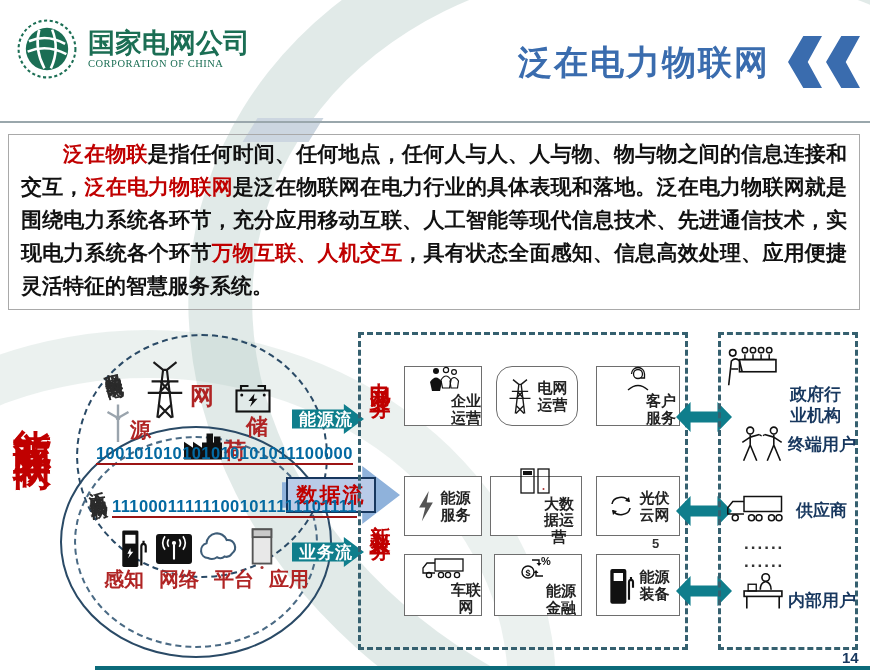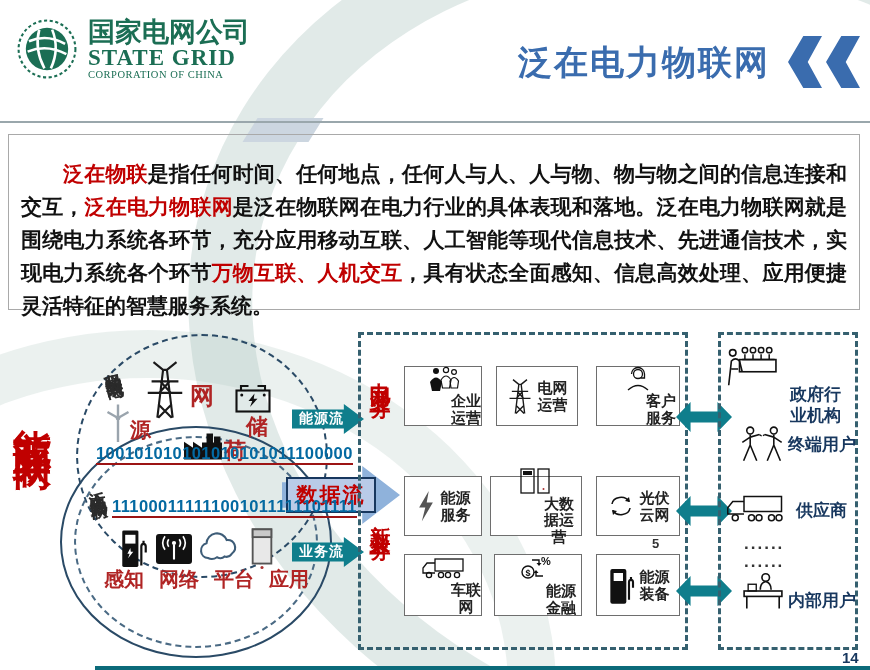--- a/index.html
+++ b/index.html
@@ -15,39 +15,39 @@
   
   .logo-wrap{left:16px;top:12px;display:flex;gap:10px;align-items:center;}
   .logo-cn{font-size:27px;font-weight:bold;color:#1b6e54;line-height:1.05;}
   .logo-en{font-size:23px;font-weight:bold;color:#1b6e54;font-family:"Liberation Serif","DejaVu Serif",serif;letter-spacing:1px;line-height:1.0;}
   .logo-sub{font-size:10.5px;color:#1b6e54;letter-spacing:.5px;font-family:"Liberation Serif","DejaVu Serif",serif;}
   .page-title{right:100px;top:40px;font-size:34px;font-weight:bold;color:#3a6cae;letter-spacing:2px;}
   .chev{top:36px;width:34px;height:52px;background:#3a6cae;clip-path:polygon(100% 0,45% 0,0 50%,45% 100%,100% 100%,58% 50%);}
   .hr{left:0;top:121px;width:870px;height:2px;background:#9aa7ac;}
   
   .intro{left:8px;top:134px;width:852px;height:176px;border:1px solid #a9a9a9;box-sizing:border-box;
-    padding:22px 12px;font-size:21px;line-height:33px;color:#111;font-weight:bold;text-align:justify;text-indent:2em;}
+    padding:2px 12px;font-size:21px;line-height:33px;color:#111;font-weight:bold;text-align:justify;text-indent:2em;}
   .red{color:#c00000;font-weight:bold;}
   
   .circle{border-radius:50%;box-sizing:border-box;}
   .c-top{left:76px;top:334px;width:252px;height:244px;border:2px dashed #2a4a66;}
   .c-bot-solid{left:60px;top:426px;width:272px;height:232px;border:2px solid #2a4a66;}
   .c-bot-dash{left:74px;top:436px;width:244px;height:212px;border:2px dashed #4a6a84;}
   
   .vtext{writing-mode:vertical-rl;text-orientation:upright;}
   .energy-internet{left:6px;top:398px;font-size:38px;font-weight:bold;color:#c00000;letter-spacing:7px;}
   .arc-label{font-size:17px;color:#2b2b2b;letter-spacing:2px;font-weight:bold;}
   .sec-label{font-size:21px;font-weight:bold;color:#c00000;letter-spacing:5px;}
   
   .binary{font-size:16.5px;font-weight:bold;color:#0369a1;border-bottom:2px solid #9c1414;letter-spacing:.4px;white-space:nowrap;}
   
   .node-lbl{font-size:21px;font-weight:bold;color:#b02424;}
   .layers{left:104px;top:566px;display:flex;gap:15px;font-size:20px;font-weight:bold;color:#b02424;}
   
-  .flow-arrow{width:72px;height:30px;background:#0f7e8c;color:#fff;font-weight:bold;font-size:14px;
+  .flow-arrow{width:72px;height:30px;background:#0f7e8c;color:#fff;font-weight:bold;font-size:17px;
     display:flex;align-items:center;padding-left:7px;box-sizing:border-box;letter-spacing:1px;
     clip-path:polygon(0 18%,72% 18%,72% 0,100% 50%,72% 100%,72% 82%,0 82%);}
   .big-arrow{left:282px;top:466px;width:118px;height:58px;background:#8fb2db;
     clip-path:polygon(0 28%,68% 28%,68% 0,100% 50%,68% 100%,68% 72%,0 72%);}
   .data-flow-label{left:286px;top:477px;width:86px;height:32px;background:#b9cbe8;border:2px solid #17375e;
     color:#c00000;font-weight:bold;font-size:21px;display:flex;align-items:center;justify-content:center;letter-spacing:2px;}
   
   .dash-box{border:3px dashed #35606f;box-sizing:border-box;background:transparent;}
   .mid-box{left:358px;top:332px;width:330px;height:318px;}
   .right-box{left:718px;top:332px;width:140px;height:318px;}
@@ -78,21 +78,20 @@
 <div class="abs logo-wrap">
   <span>
     <svg width="62" height="74" viewBox="0 0 24 28">
       <circle cx="12" cy="14" r="11" fill="none" stroke="#1b6e54" stroke-width="0.8" stroke-dasharray="1.2 1"></circle>
       <circle cx="12" cy="14" r="8.2" fill="#1b6e54"></circle>
       <path d="M5 11 Q12 8 19 12 M4.5 15 Q12 12 19.5 16 M9 6.5 Q7 14 11 21.5 M14 6.5 Q17 14 13.5 21.5" stroke="#fff" stroke-width="1" fill="none"></path>
     </svg>
   </span>
   <span>
     <div class="logo-cn">国家电网公司</div>
-    <div class="logo-en">STATE GRID</div>
     <div class="logo-sub">CORPORATION OF CHINA</div>
   </span>
 </div>
 <div class="abs page-title">泛在电力物联网</div>
 <div class="abs chev" style="left:788px;"></div>
 <div class="abs chev" style="left:826px;"></div>
 <div class="abs hr"></div>
 
 <div class="abs intro">
   <span class="red">泛在物联</span><span>是指任何时间、任何地点，任何人与人、人与物、物与物之间的信息连接和交互，</span><span class="red">泛在电力物联网</span><span>是泛在物联网在电力行业的具体表现和落地。泛在电力物联网就是围绕电力系统各环节，充分应用移动互联、人工智能等现代信息技术、先进通信技术，实现电力系统各个环节</span><span class="red">万物互联、人机交互</span><span>，具有状态全面感知、信息高效处理、应用便捷灵活特征的智慧服务系统。</span>
@@ -201,21 +200,21 @@
         <path d="M4 16 q6 -9 12 0 l-2 9 h-8 Z" fill="#111"></path>
       <circle cx="20" cy="4" r="2.6" fill="none" stroke="#111" stroke-width="1.2"></circle>
         <path d="M15 14 q5 -8 10 0 l-1.5 8 h-7 Z" fill="none" stroke="#111" stroke-width="1.2"></path>
       <circle cx="28" cy="6" r="2.4" fill="none" stroke="#111" stroke-width="1.2"></circle>
         <path d="M24 15 q4 -7 8.5 0 l-1 7 h-6.5 Z" fill="none" stroke="#111" stroke-width="1.2"></path>
     </svg>
   </span>
   <span class="lbl1">企业运营</span>
 </div>
 
-<div class="item" style="left:496px;top:366px;width:82px;height:60px;">
+<div class="item" style="left:496px;top:366px;width:82px;height:60px;border-radius:16px;">
   <span>
     <svg width="28" height="44" viewBox="0 0 24 32">
       <path d="M8 31 L11 6 L13 6 L16 31 M5 12 H19 M3 18 H21 M9.5 12 L15 18 M14.5 12 L9 18 M11 6 L6 2 M13 6 L18 2 M8.5 24 L15.5 31 M15.5 24 L8.5 31" stroke="#1a1a1a" stroke-width="1.2" fill="none"></path>
     </svg>
   </span>
   <span class="lbl2">电网运营</span>
 </div>
 
 <div class="item col" style="left:596px;top:366px;width:84px;height:60px;">
   <span>

